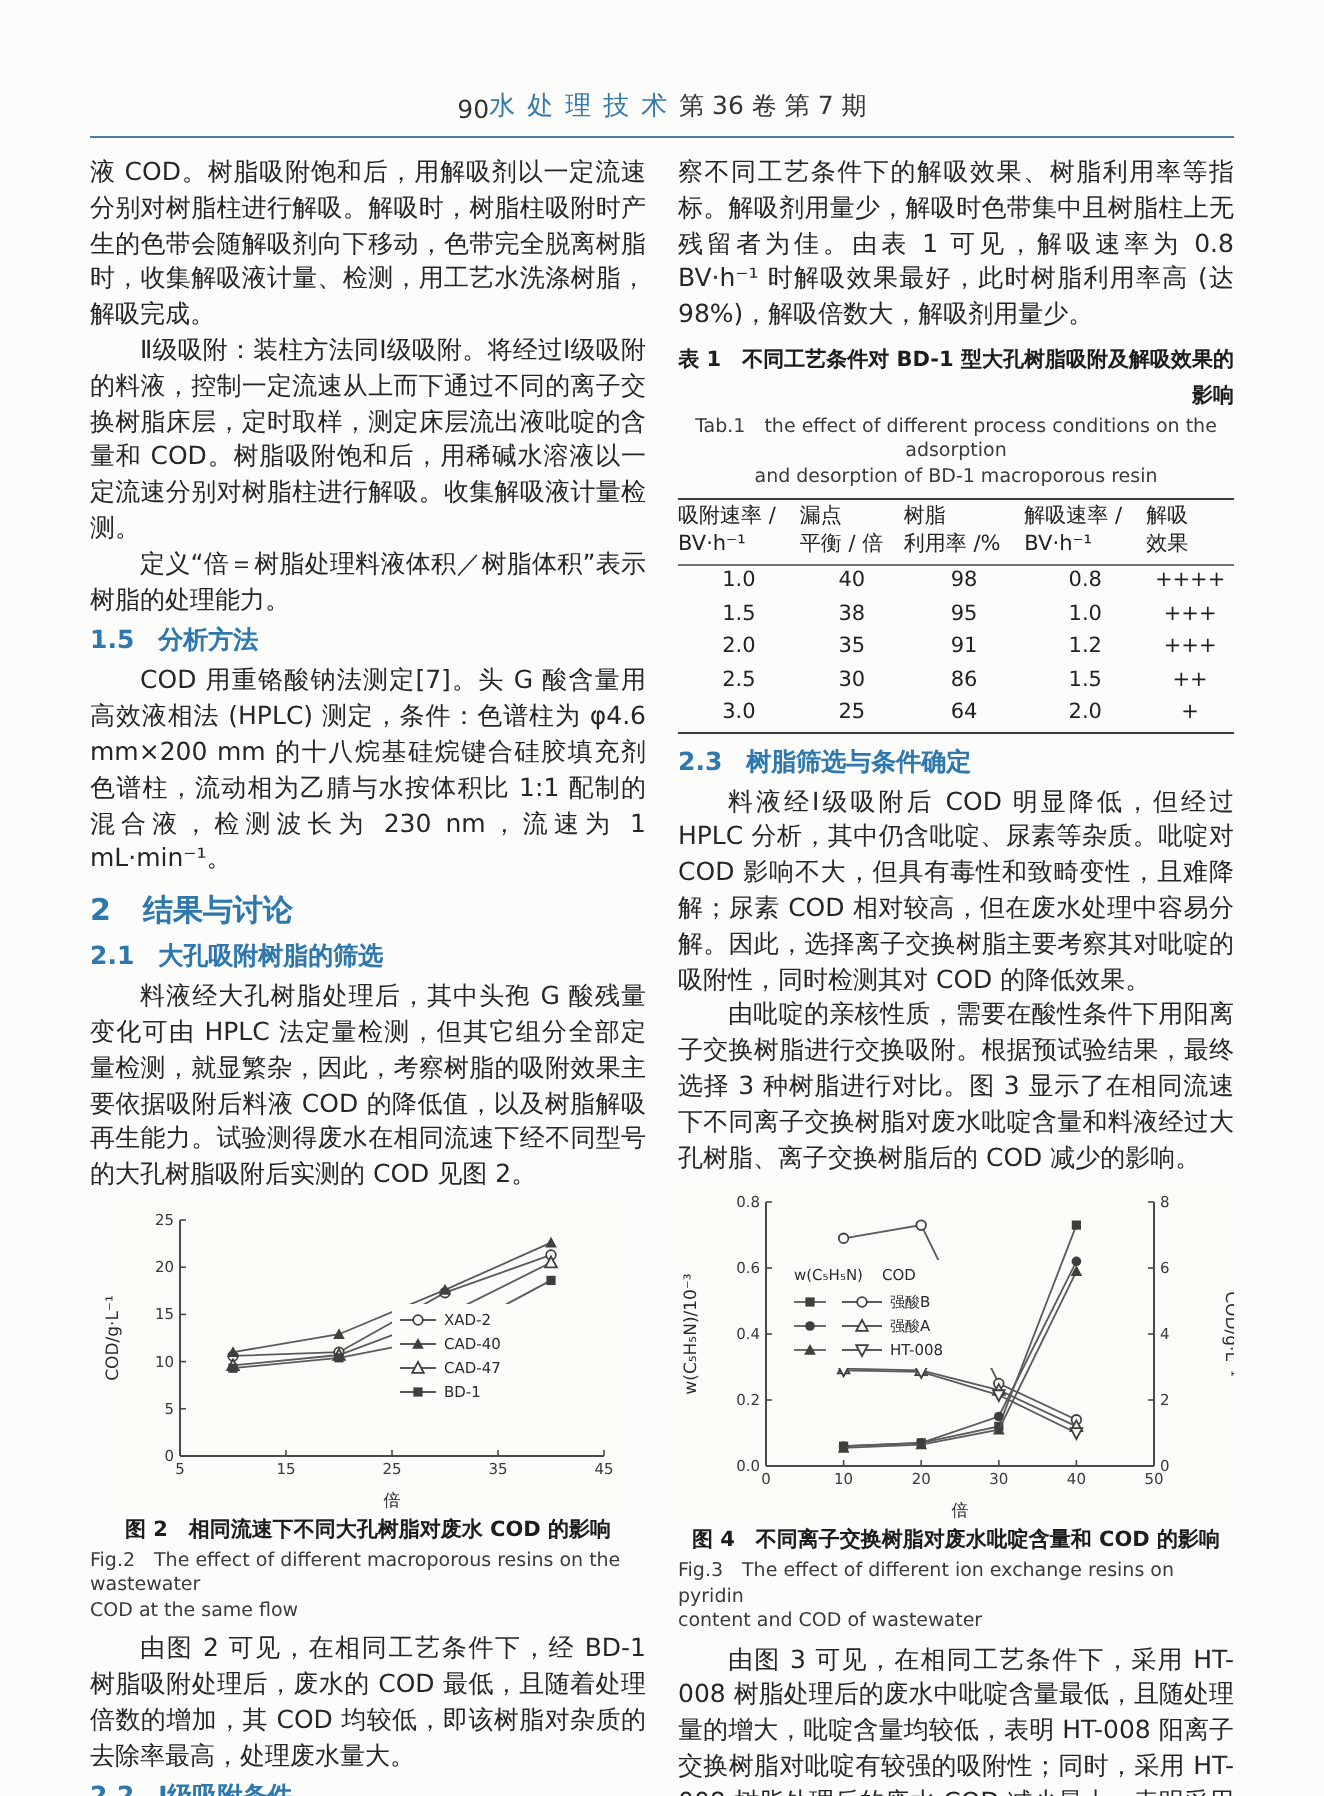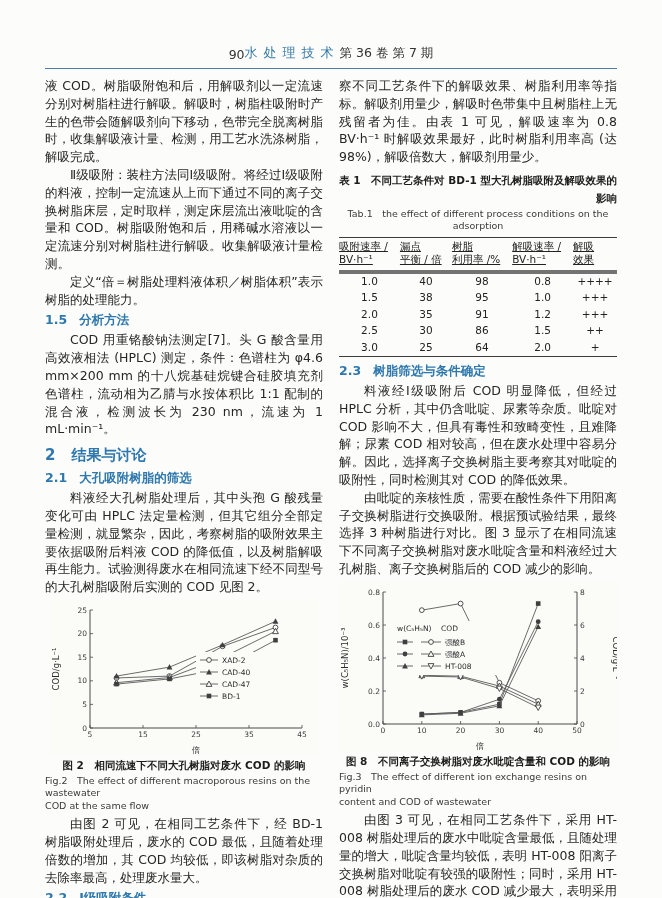--- a/index.html
+++ b/index.html
@@ -18,21 +18,21 @@
   .h-sec .ht{margin-left:16px;}
   .h-sub{font-size:12.5px;font-weight:bold;color:#2e78ad;margin:3px 0 2px 0;line-height:18px;}
   .h-sub .ht{margin-left:12px;}
   figure{margin:4px 0 3px 0;text-align:center;}
   .cap-cn{font-size:10.5px;font-weight:bold;margin-top:1px;color:#1d1d1d;text-align:center;}
   .cap-en{font-size:9.5px;color:#3a3a3a;text-align:left;line-height:12.5px;}
   .tab-cap-cn{font-size:10.5px;font-weight:bold;text-align:right;margin-top:6px;color:#1d1d1d;}
   .tab-cap-en{font-size:9.5px;text-align:center;color:#3a3a3a;line-height:12.5px;}
   table{width:100%;border-collapse:collapse;font-size:10.5px;margin:4px 0 5px 0;
         border-top:1.4px solid #3c3c3c;border-bottom:1.4px solid #3c3c3c;color:#222;}
-  thead th{font-weight:normal;padding:2px 0 3px 0;border-bottom:4px solid #737373;line-height:13.5px;text-decoration:underline;}
+  thead th{font-weight:normal;padding:2px 0 3px 0;border-bottom:1px solid #737373;line-height:13.5px;}
   tbody td{text-align:center;padding:1px 0 2px 0;line-height:13.5px;}
   svg{display:block;margin:0 auto;background:#fbfbf8;}
   svg text{font-family:"DejaVu Sans","Liberation Sans",sans-serif;}
   .ax{stroke:#4a4a4a;stroke-width:1;}
   .tk{stroke:#4a4a4a;stroke-width:0.8;}
   .ln{fill:none;stroke:#5a5a5a;stroke-width:0.9;}
   .tick{font-size:7.5px;fill:#3a3a3a;}
   .axlab{font-size:8.5px;fill:#2a2a2a;}
   .leg{font-size:7.5px;fill:#2a2a2a;}
 </style>
@@ -128,20 +128,21 @@
       </figure>
       <p>由图 2 可见，在相同工艺条件下，经 BD-1 树脂吸附处理后，废水的 COD 最低，且随着处理倍数的增加，其 COD 均较低，即该树脂对杂质的去除率最高，处理废水量大。</p>
       <div class="h-sub"><span>2.2</span><span class="ht">Ⅰ级吸附条件</span></div>
 
     </div>
 
     <div class="col">
       <p class="noindent">察不同工艺条件下的解吸效果、树脂利用率等指标。解吸剂用量少，解吸时色带集中且树脂柱上无残留者为佳。由表 1 可见，解吸速率为 0.8 BV·h⁻¹ 时解吸效果最好，此时树脂利用率高 (达 98%)，解吸倍数大，解吸剂用量少。</p>
       <div class="tab-cap-cn">表 1　不同工艺条件对 BD-1 型大孔树脂吸附及解吸效果的影响</div>
       <div class="tab-cap-en">Tab.1　the effect of different process conditions on the adsorption</div>
+      <div class="tab-cap-en">and desorption of BD-1 macroporous resin</div>
       <table>
           <thead>
             <tr>
               <th>吸附速率 /<br>BV·h⁻¹</th>
               <th>漏点<br>平衡 / 倍</th>
               <th>树脂<br>利用率 /%</th>
               <th>解吸速率 /<br>BV·h⁻¹</th>
               <th>解吸<br>效果</th>
             </tr>
           </thead>
@@ -269,21 +270,21 @@
             <line x1="82" y1="72" x2="102" y2="72" class="ln"></line>
             <path d="M92 69L94.9 74.4L89.1 74.4Z" fill="#fbfbf8" stroke="#3f3f3f" stroke-width="0.9"></path>
             <text x="106" y="74.5" class="leg">强酸A</text>
             <line x1="58" y1="84" x2="74" y2="84" class="ln"></line>
             <path d="M66 81L68.9 86.4L63.1 86.4Z" fill="#3f3f3f"></path>
             <line x1="82" y1="84" x2="102" y2="84" class="ln"></line>
             <path d="M92 87L94.9 81.6L89.1 81.6Z" fill="#fbfbf8" stroke="#3f3f3f" stroke-width="0.9"></path>
             <text x="106" y="86.5" class="leg">HT-008</text>
           </svg>
         <figcaption>
-          <div class="cap-cn">图 8　不同离子交换树脂对废水吡啶含量和 COD 的影响</div>
+          <div class="cap-cn">图 4　不同离子交换树脂对废水吡啶含量和 COD 的影响</div>
           <div class="cap-en">Fig.3　The effect of different ion exchange resins on pyridin</div>
           <div class="cap-en">content and COD of wastewater</div>
         </figcaption>
       </figure>
       <p>由图 3 可见，在相同工艺条件下，采用 HT-008 树脂处理后的废水中吡啶含量最低，且随处理量的增大，吡啶含量均较低，表明 HT-008 阳离子交换树脂对吡啶有较强的吸附性；同时，采用 HT-008 树脂处理后的废水 COD 减少最大，表明采用该树脂可使废水 COD 大幅度降低，处理效果较好。</p>
 
     </div>
 
   </div>
 </div>

